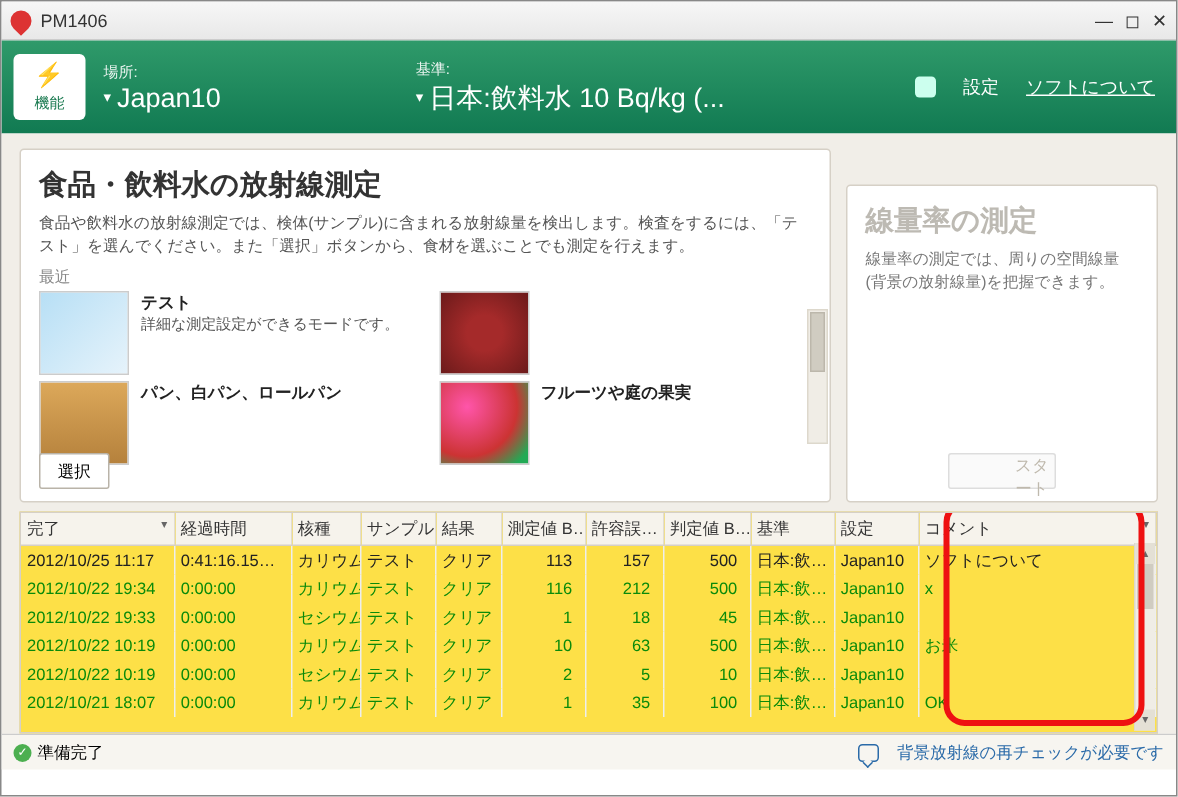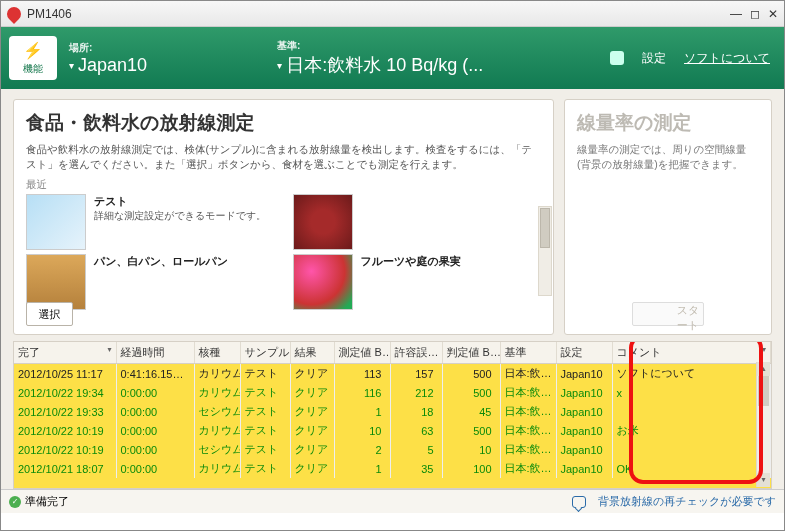--- a/index.html
+++ b/index.html
@@ -8,32 +8,32 @@
   .titlebar { height: 26px; background: linear-gradient(#f7f7f7,#e8e8e8); display:flex; align-items:center; padding:0 6px; border-bottom:1px solid #ccc;}
   .titlebar .app-icon { width:14px; height:14px; background:#d33; border-radius:50% 50% 50% 0; transform:rotate(-45deg); margin-right:6px;}
   .titlebar .title { font-size:12px; color:#333;}
   .titlebar .win-controls { margin-left:auto; display:flex; gap:8px; font-size:12px; color:#333; }
   .titlebar .win-controls span { cursor:default; }
 
   .header { height:62px; background:linear-gradient(#2f9a6a,#117a52); display:flex; align-items:center; padding:6px 14px 6px 8px; color:#fff;}
   .func-btn { width:48px; height:44px; background:#fff; border-radius:4px; display:flex; flex-direction:column; align-items:center; justify-content:center; color:#1a7a50; font-size:10px; gap:2px;}
   .func-btn .bolt { color:#e0b000; font-size:16px; }
   .dd { display:flex; flex-direction:column; margin-left:12px; }
-  .dd .lbl { font-size:10px; opacity:.9;font-weight:bold; }
+  .dd .lbl { font-size:10px; opacity:.9; }
   .dd .val { display:flex; align-items:center; font-size:18px; }
   .dd .caret { margin-right:4px; font-size:10px; }
   .header-right { margin-left:auto; display:flex; align-items:center; gap:18px; font-size:12px;}
   .gear { width:14px;height:14px; background:#cfe; border-radius:3px; display:inline-block;}
   .soft-link { text-decoration:underline; }
 
   .body-area { position:relative; height:400px; background:#f1eee8; padding:10px 12px 0 12px; display:flex; flex-direction:column;}
   .panels { display:flex; gap:10px; height:236px;}
   .panel { background:#fff; border:1px solid #d6d0c6; border-radius:3px; padding:10px 12px; position:relative;}
   .panel.left { flex:1; }
-  .panel.right { width:208px; }
+  .panel.right { width:208px;margin-top:24px; }
   .panel h2 { font-size:19px; color:#333; font-weight:bold; margin-bottom:6px;}
   .panel.right h2 { color:#bdbab3; }
   .panel .desc { font-size:10.5px; color:#555; line-height:1.45; }
   .panel.right .desc { color:#777; }
   .recent-lbl { font-size:10.5px; color:#888; margin-top:6px;}
   .food-grid { display:grid; grid-template-columns:1fr 1fr; gap:4px 18px; margin-top:2px;}
   .food-item { display:flex; gap:8px; }
   .thumb { width:60px; height:56px; background:#ddd; flex-shrink:0; border:1px solid #ccc;}
   .thumb.test{background:linear-gradient(135deg,#b7dff5,#e6f3fb);}
   .thumb.meat{background:radial-gradient(circle,#a52a2a 30%,#6b1a1a);}

